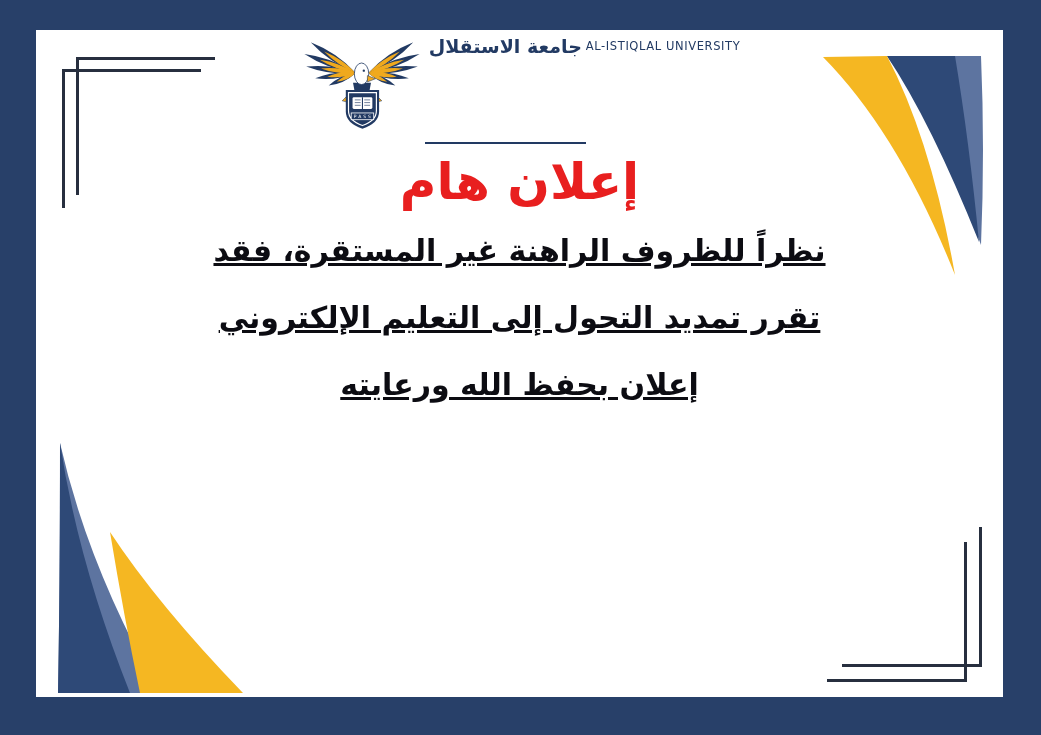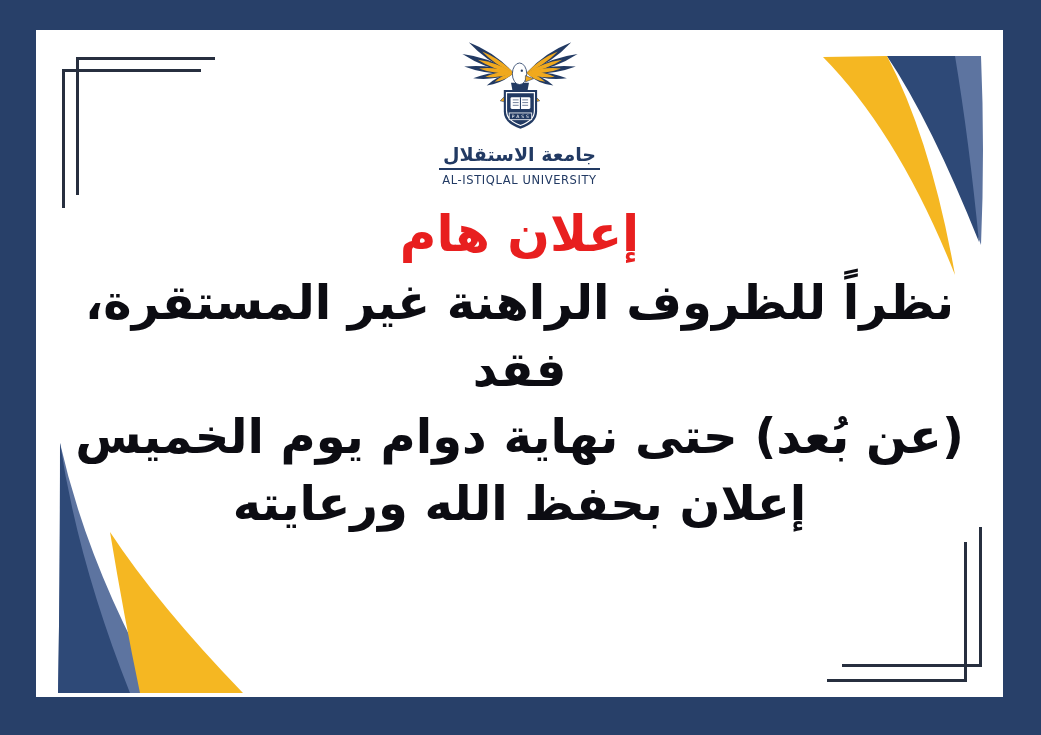--- a/index.html
+++ b/index.html
@@ -43,43 +43,44 @@
   
   .content{
     position:relative;
     z-index:3;
     height:100%;
     display:flex;
     flex-direction:column;
     align-items:center;
     text-align:center;
   }
-  .logo{margin-top:6px;display:flex;flex-direction:column;align-items:center;}
+  .logo{margin-top:6px;display:flex;flex-direction:row;}
   .logo-ar{
     direction:rtl;
     font-size:19px;font-weight:bold;color:var(--logo-navy);
     border-bottom:2.5px solid var(--logo-navy);
     padding:0 4px 3px 4px;line-height:1.1;
   }
   .logo-en{
     font-size:11.5px;font-weight:normal;color:var(--logo-navy);
     letter-spacing:0.6px;margin-top:3px;
   }
   .title{
     direction:rtl;
-    margin-top:18px;
+    margin-top:9px;
     font-size:50px;font-weight:bold;line-height:58px;
     color:var(--title-red);
   }
   .body-text{
     direction:rtl;
     margin-top:6px;
     width:900px;
-    font-size:48px;font-weight:bold;line-height:67px;
+    font-size:30px;font-weight:bold;line-height:67px;
     color:var(--text-color);
+    text-decoration:underline;
   }
 </style>
 </head>
 <body>
 
 <div class="card">
 
   <div class="bracket tl tl-a"></div>
   <div class="bracket tl tl-b"></div>
   <div class="bracket br br-a"></div>
@@ -155,18 +156,18 @@
         <text x="71.5" y="91.3" text-anchor="middle" font-size="5" letter-spacing="2.2" fill="#ffffff">PASS</text>
       </svg>
       <div class="logo-ar">جامعة الاستقلال</div>
       <div class="logo-en">AL-ISTIQLAL UNIVERSITY</div>
     </div>
 
     <div class="title">إعلان هام</div>
 
     <div class="body-text">
       <div>نظراً للظروف الراهنة غير المستقرة، فقد</div>
-      <div>(عن بُعد) حتى نهاية دوام يوم الخميس</div>
+      <div>تقرر تمديد التحول إلى التعليم الإلكتروني</div>
       <div>إعلان بحفظ الله ورعايته</div>
     </div>
 
   </div>
 </div>
 
 </body></html>

